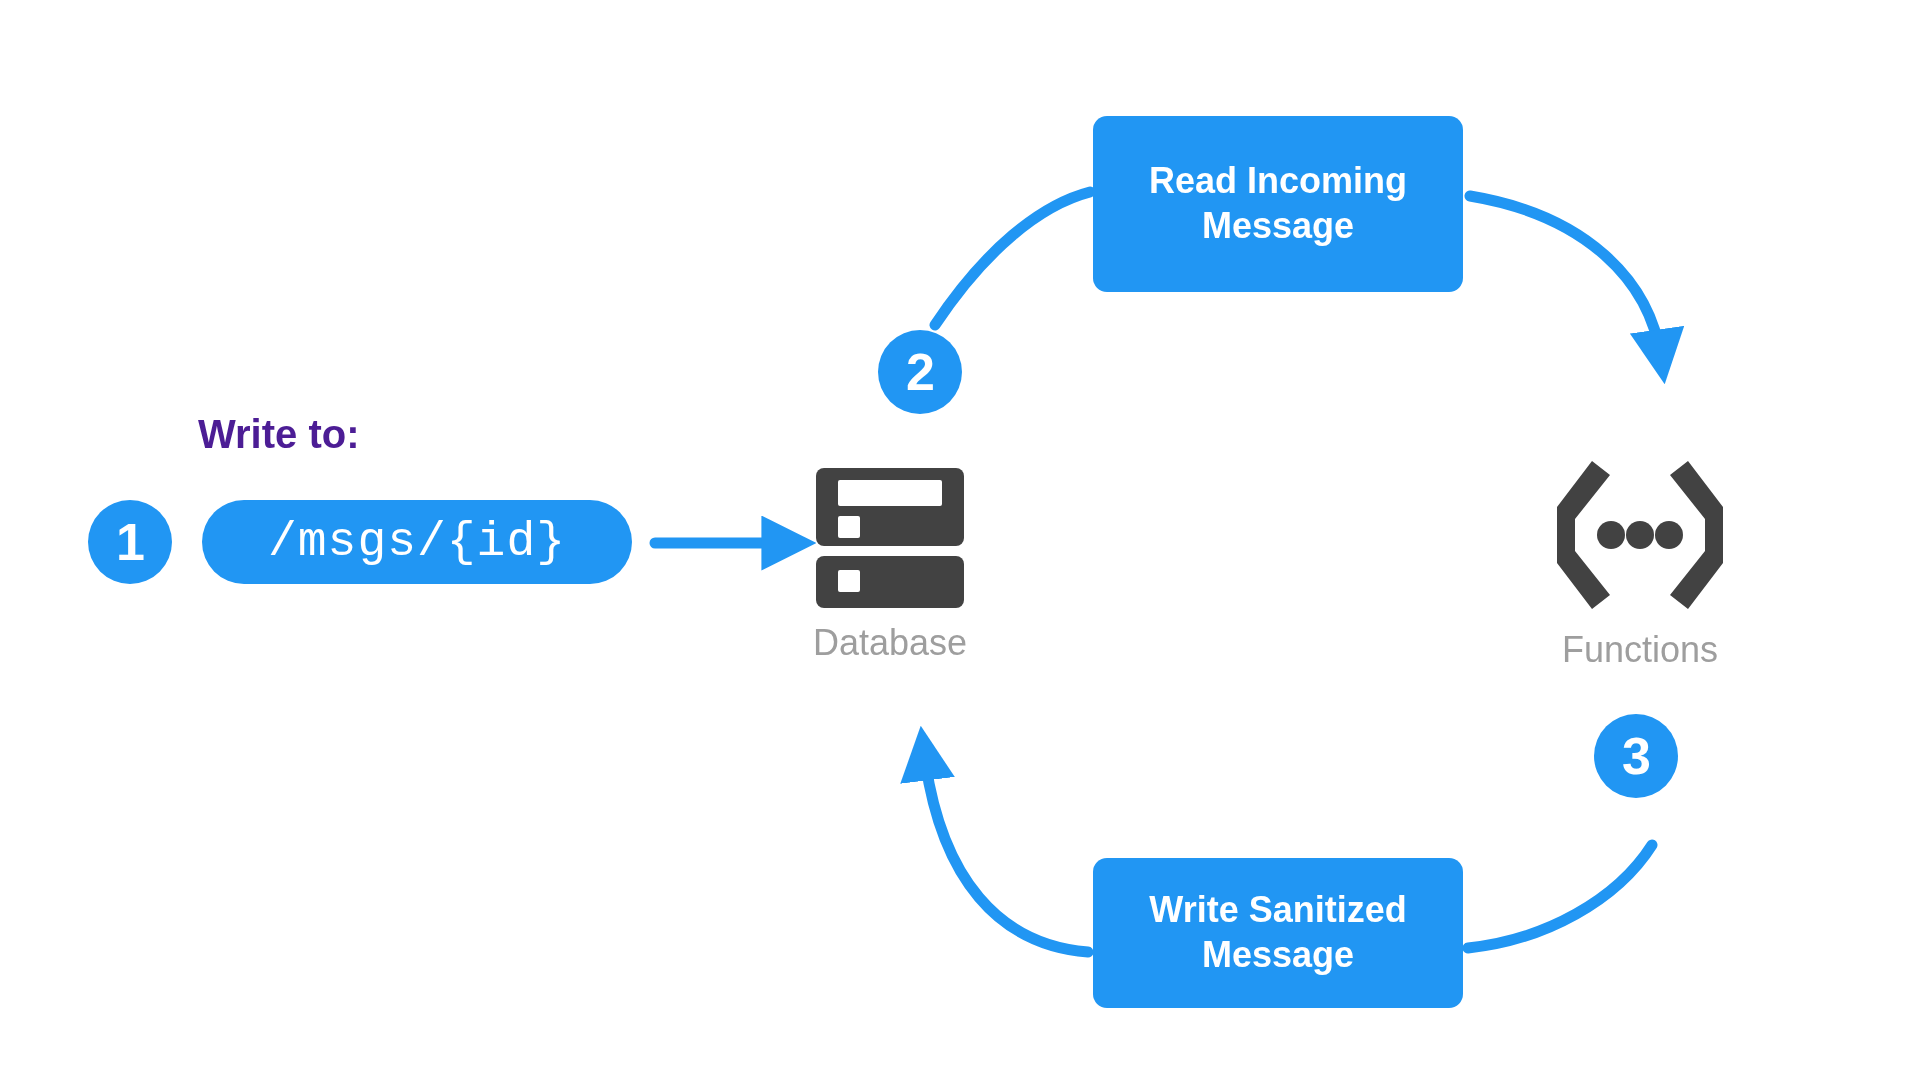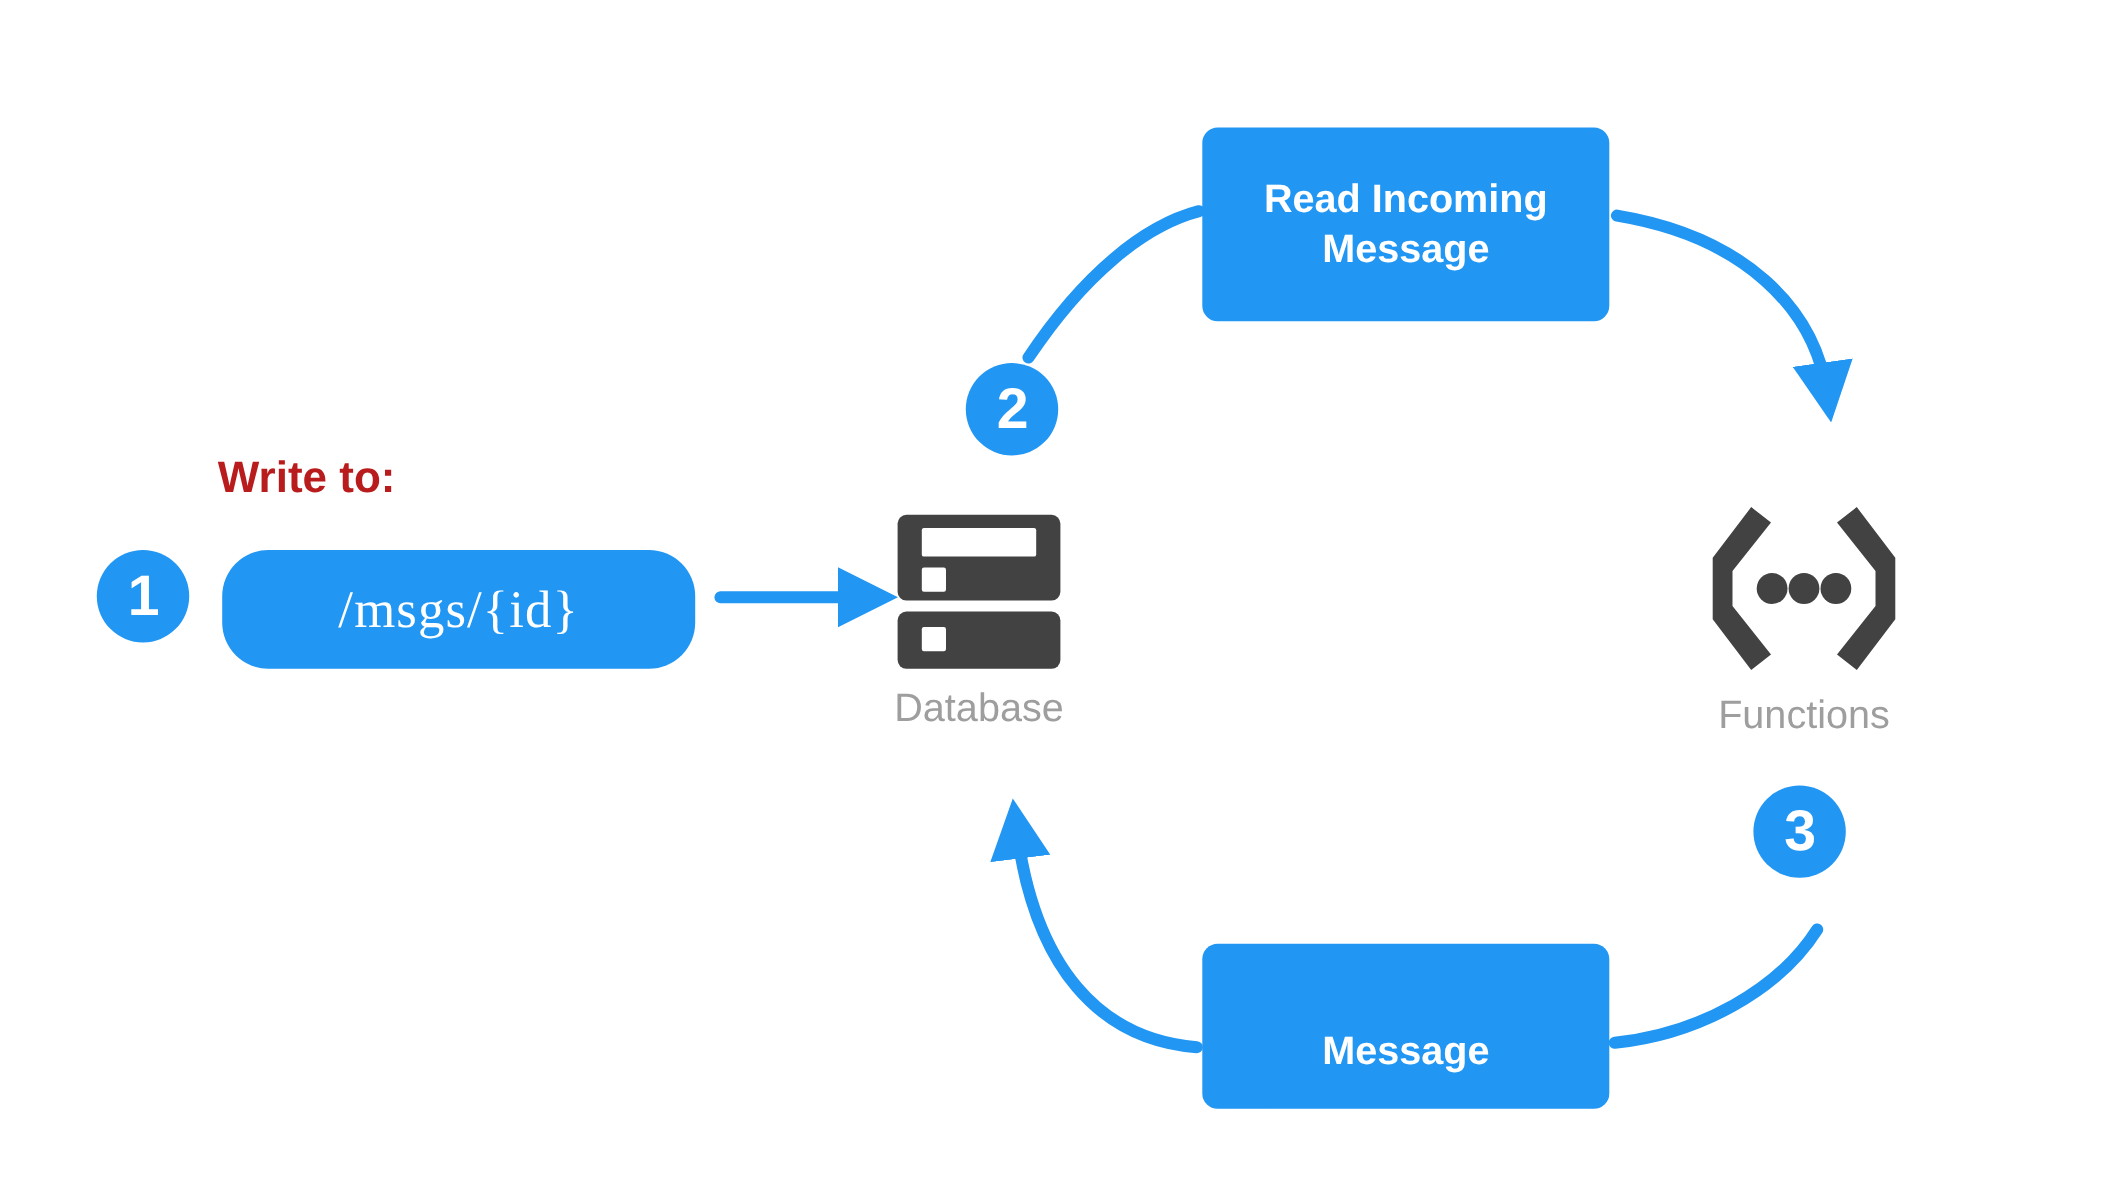--- a/index.html
+++ b/index.html
@@ -47,41 +47,41 @@
   }
   #step-1 { left: 88px;  top: 500px; }
   #step-2 { left: 878px; top: 330px; }
   #step-3 { left: 1594px; top: 714px; }
 
   
   #write-to-label {
     position: absolute;
     left: 198px;
     top: 412px;
-    color: #b91c1c;
+    color: #4c1d95;
     font-size: 40px;
     font-weight: bold;
     white-space: nowrap;
   }
 
   
   #path-pill {
     position: absolute;
     left: 202px;
     top: 500px;
-    height: 108px;
+    height: 84px;
     width: 430px;
     box-sizing: border-box;
     border-radius: 42px;
     background: #2196f3;
     color: #ffffff;
     display: flex;
     align-items: center;
     justify-content: center;
-    font-family: Liberation Serif, serif;
+    font-family: Liberation Mono, monospace;
     font-size: 48px;
     letter-spacing: 1px;
   }
 
   
   .flow-box {
     position: absolute;
     box-sizing: border-box;
     background: #2196f3;
     color: #ffffff;
@@ -212,21 +212,21 @@
 
   <div id="box-read" class="flow-box">
     <span>
       <span>Read Incoming</span><br>
       <span>Message</span>
     </span>
   </div>
 
   <div id="box-write" class="flow-box">
     <span>
-      <br>
+      <span>Write Sanitized</span><br>
       <span>Message</span>
     </span>
   </div>
 
   <div id="step-2" class="step-circle">2</div>
   <div id="step-3" class="step-circle">3</div>
 
 </div>
 
 </body></html>

